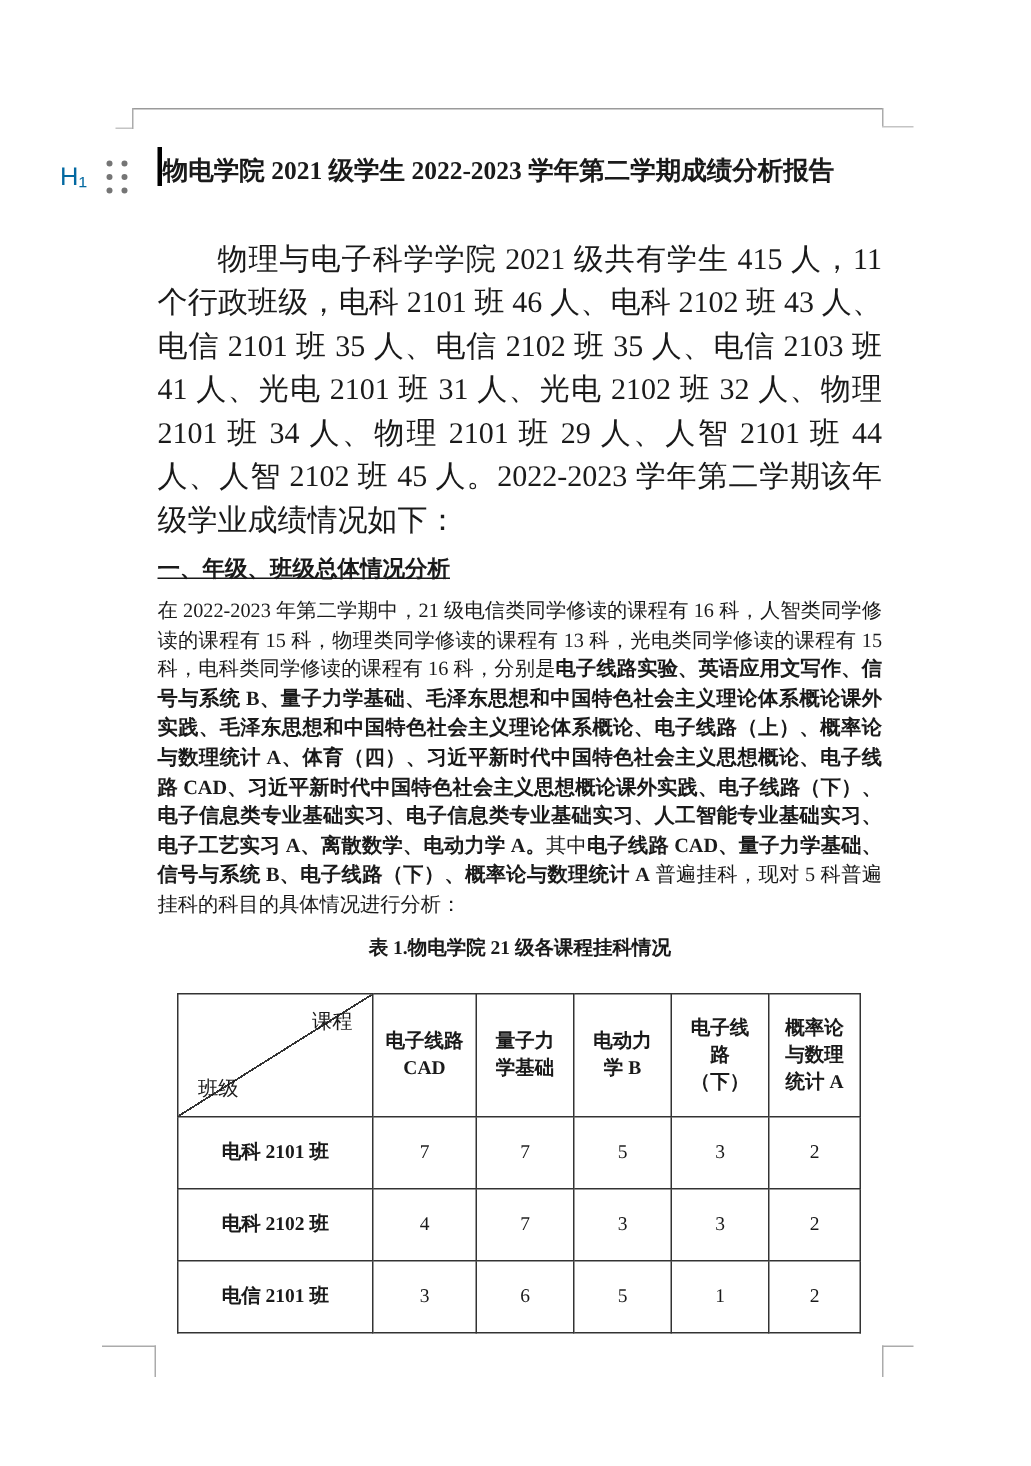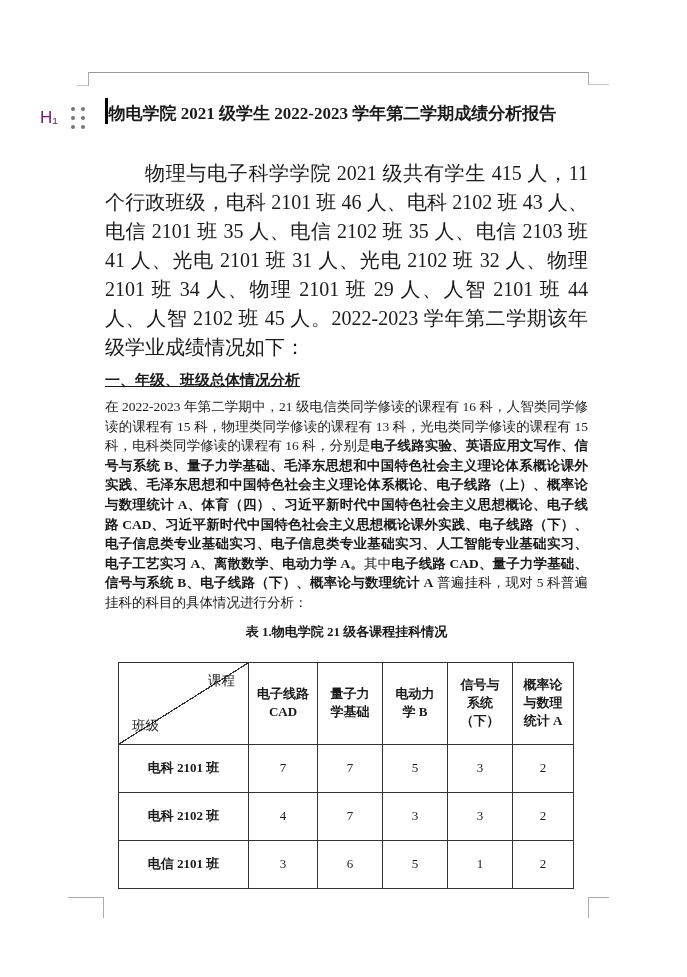--- a/index.html
+++ b/index.html
@@ -22,21 +22,21 @@
   .tr-h { left:588px; top:84px;  width:21px; height:1px; background:#c4c4c4; }
   .bl-h { left:68px;  top:897px; width:36px; height:1px; }
   .bl-v { left:103px; top:897px; width:1px;  height:21px; }
   .br-h { left:588px; top:897px; width:21px; height:1px; }
   .br-v { left:588px; top:897px; width:1px;  height:21px; }
 
   
   .gutter-h1 {
     position:absolute; left:33px; top:106px; width:32px; height:24px;
     font-family:"Liberation Sans","DejaVu Sans",sans-serif;
-    font-size:17px; line-height:24px; color:#701a75; text-align:center;
+    font-size:17px; line-height:24px; color:#0369a1; text-align:center;
     cursor:pointer; user-select:none;
   }
   .gutter-dots {
     position:absolute; left:71px; top:107px;
     display:grid; grid-template-columns:4px 4px; grid-template-rows:4px 4px 4px;
     column-gap:6px; row-gap:5px; cursor:grab;
   }
   .gutter-dots i { display:block; width:4px; height:4px; border-radius:50%; background:#757575; }
 
   
@@ -142,21 +142,21 @@
       <tbody>
         <tr class="header-row">
           <td class="corner-cell">
             <div class="diag-line"></div>
             <span class="corner-tr">课程</span>
             <span class="corner-bl">班级</span>
           </td>
           <td>电子线路 CAD</td>
           <td>量子力学基础</td>
           <td>电动力学 B</td>
-          <td>信号与系统（下）</td>
+          <td>电子线路（下）</td>
           <td>概率论与数理统计 A</td>
         </tr>
 
         <tr class="data-row">
           <td class="class-cell">电科 2101 班</td>
           <td>7</td>
           <td>7</td>
           <td>5</td>
           <td>3</td>
           <td>2</td>

